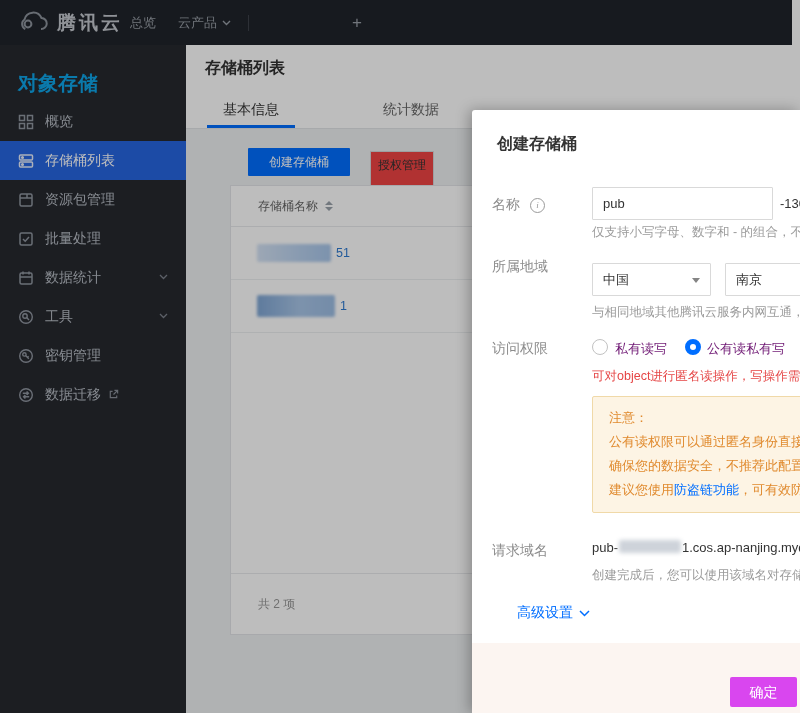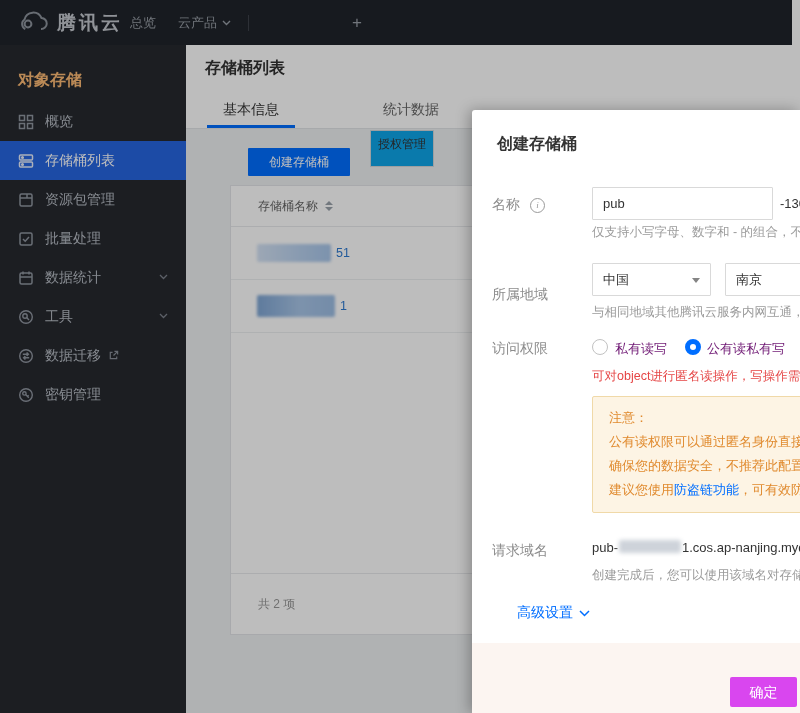--- a/index.html
+++ b/index.html
@@ -10,42 +10,42 @@
   .navbar{position:absolute;left:0;top:0;width:792px;height:45px;background:#20242b;z-index:10;}
   .brand{position:absolute;left:14px;top:0;height:45px;display:flex;align-items:center;gap:9px;}
   .brand-text{font-size:19px;font-weight:700;letter-spacing:3px;color:#c3c7cd;}
   .nav-item{position:absolute;top:0;height:45px;line-height:45px;font-size:13px;color:#989ea6;cursor:pointer;}
   .nav-caret{display:inline-block;margin-left:5px;vertical-align:1px;}
   .nav-divider{position:absolute;left:248px;top:15px;width:1px;height:16px;background:#3d4149;}
   .nav-plus{font-size:17px;color:#9aa0a8;}
 
   
   .sidebar{position:absolute;left:0;top:45px;width:186px;height:668px;background:#26292f;z-index:9;}
-  .side-title{padding:25px 0 0 18px;font-size:16px;font-weight:700;color:#fdba74;}
+  .side-title{padding:25px 0 0 18px;font-size:20px;font-weight:700;color:#0ea5e9;}
   .side-menu{position:absolute;left:0;top:57px;width:186px;}
   .side-item{position:relative;height:39px;display:flex;align-items:center;padding-left:18px;
     color:#b6bbc3;font-size:14px;cursor:pointer;}
   .side-item .s-ico{width:16px;height:16px;margin-right:11px;flex:0 0 16px;color:#9096a0;}
   .side-item.selected{background:#2766e0;color:#fff;}
   .side-item.selected .s-ico{color:#e8eefb;}
   .side-chevron{position:absolute;right:18px;top:16px;color:#7c828c;}
   .ext-ico{margin-left:7px;color:#8a9099;}
 
   
   .content{position:absolute;left:186px;top:45px;width:614px;height:668px;background:#eef0f2;z-index:5;}
   .page-head{position:absolute;left:0;top:0;width:614px;height:83px;background:#fff;border-bottom:1px solid #e2e4e7;}
   .page-title{position:absolute;left:19px;top:13px;font-size:16px;font-weight:700;color:#333;}
   .tabs{position:absolute;left:21px;bottom:0;display:flex;gap:38px;}
   .tab{position:relative;padding:0 16px;height:33px;line-height:28px;font-size:14px;color:#666;cursor:pointer;}
   .tab.active{color:#333;}
   .tab.active::after{content:"";position:absolute;left:0;right:0;bottom:0;height:3px;background:#006eff;}
   .tab + .tab{margin-left:34px;}
   .btn{display:inline-block;text-align:center;font-size:12px;border-radius:1px;cursor:pointer;box-sizing:border-box;}
   .btn-primary{position:absolute;left:62px;top:103px;width:102px;height:28px;line-height:28px;background:#006eff;color:#fff;}
-  .btn-plain{position:absolute;left:184px;top:85px;width:64px;height:37px;line-height:26px;background:#0ea5e9;
+  .btn-plain{position:absolute;left:184px;top:106px;width:64px;height:37px;line-height:26px;background:#ef4444;
     border:1px solid #d4d7da;color:#333;}
 
   .card{position:absolute;left:44px;top:140px;width:540px;height:450px;background:#fff;border:1px solid #e3e5e8;box-sizing:border-box;}
   .thead{height:40px;line-height:40px;padding-left:27px;font-size:12px;color:#666;border-bottom:1px solid #e8eaed;display:flex;align-items:center;}
   .sort{display:inline-flex;flex-direction:column;margin-left:7px;gap:2px;cursor:pointer;}
   .tri{width:0;height:0;border-left:4px solid transparent;border-right:4px solid transparent;}
   .tri.up{border-bottom:4px solid #9aa2ab;}
   .tri.down{border-top:4px solid #9aa2ab;}
   .trow{height:52px;display:flex;align-items:center;padding-left:26px;border-bottom:1px solid #edeff1;cursor:pointer;}
   .censor{display:inline-block;height:18px;border-radius:2px;filter:blur(1.6px);}
@@ -193,41 +193,41 @@
           <svg width="9" height="6" viewBox="0 0 9 6">
               <path d="M1,1 L4.5,4.5 L8,1" stroke="currentColor" stroke-width="1.3" fill="none"></path>
             </svg>
         </span>
       </div>
 
       <div class="side-item">
         <span class="s-ico">
           <svg width="16" height="16" viewBox="0 0 16 16" fill="none" stroke="currentColor" stroke-width="1.4">
             <circle cx="8" cy="8" r="6.3"></circle>
+              <circle cx="6.4" cy="6.4" r="1.7"></circle>
+              <path d="M7.6,7.6 L10.8,10.8 M9.4,9.4 l1.2,-1.2"></path>
+          </svg>
+        </span>
+        <span>密钥管理</span>
+      </div>
+
+      <div class="side-item">
+        <span class="s-ico">
+          <svg width="16" height="16" viewBox="0 0 16 16" fill="none" stroke="currentColor" stroke-width="1.4">
+            <circle cx="8" cy="8" r="6.3"></circle>
               <path d="M4.8,6.3 h5.5 M8.6,4.6 l1.8,1.7 -1.8,1.7 M11.2,9.7 h-5.5 M7.4,8 l-1.8,1.7 1.8,1.7"></path>
           </svg>
         </span>
         <span>数据迁移</span>
         <span class="ext-ico">
           <svg width="11" height="11" viewBox="0 0 12 12" fill="none" stroke="currentColor" stroke-width="1.3">
             <path d="M5,2.5 H2.5 V9.5 H9.5 V7"></path>
               <path d="M7,1.5 h3.5 v3.5 M10.5,1.5 L6,6"></path>
           </svg>
         </span>
-      </div>
-
-      <div class="side-item">
-        <span class="s-ico">
-          <svg width="16" height="16" viewBox="0 0 16 16" fill="none" stroke="currentColor" stroke-width="1.4">
-            <circle cx="8" cy="8" r="6.3"></circle>
-              <circle cx="6.4" cy="6.4" r="1.7"></circle>
-              <path d="M7.6,7.6 L10.8,10.8 M9.4,9.4 l1.2,-1.2"></path>
-          </svg>
-        </span>
-        <span>密钥管理</span>
       </div>
 
     </div>
   </div>
 
   <div class="content">
     <div class="page-head">
       <div class="page-title">存储桶列表</div>
       <div class="tabs">
         <div class="tab active">基本信息</div>
@@ -264,21 +264,21 @@
 
   <div class="drawer">
     <div class="dlg-title">创建存储桶</div>
 
     <div class="f-label" style="top:86px">名称</div>
     <div class="info-ico">i</div>
     <input class="name-input" type="text" value="pub" style="">
     <div class="name-suffix">-130</div>
     <div class="f-help" style="top:114px">仅支持小写字母、数字和 - 的组合，不能</div>
 
-    <div class="f-label" style="top:176px">所属地域</div>
+    <div class="f-label" style="top:148px">所属地域</div>
     <div class="selectbox" style="left:120px;width:119px">
       <span>中国</span>
       <span class="sel-caret"></span>
     </div>
     <div class="selectbox" style="left:253px;width:140px">
       <span>南京</span>
     </div>
     <div class="f-help" style="top:194px">与相同地域其他腾讯云服务内网互通，创建</div>
 
     <div class="f-label" style="top:230px">访问权限</div>

